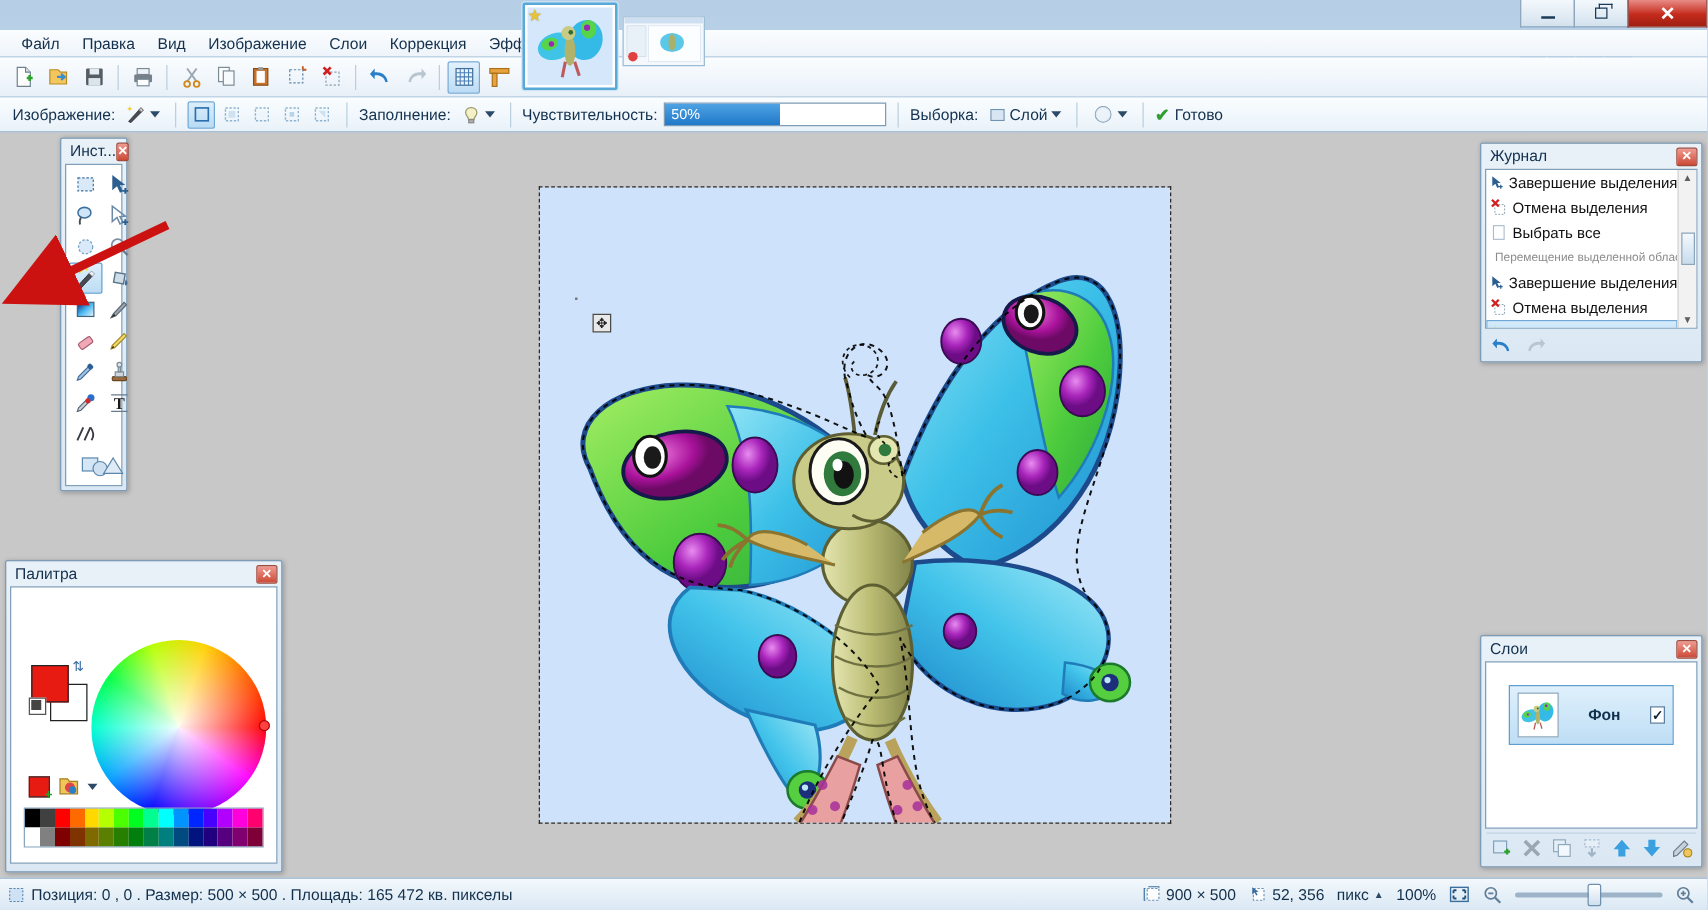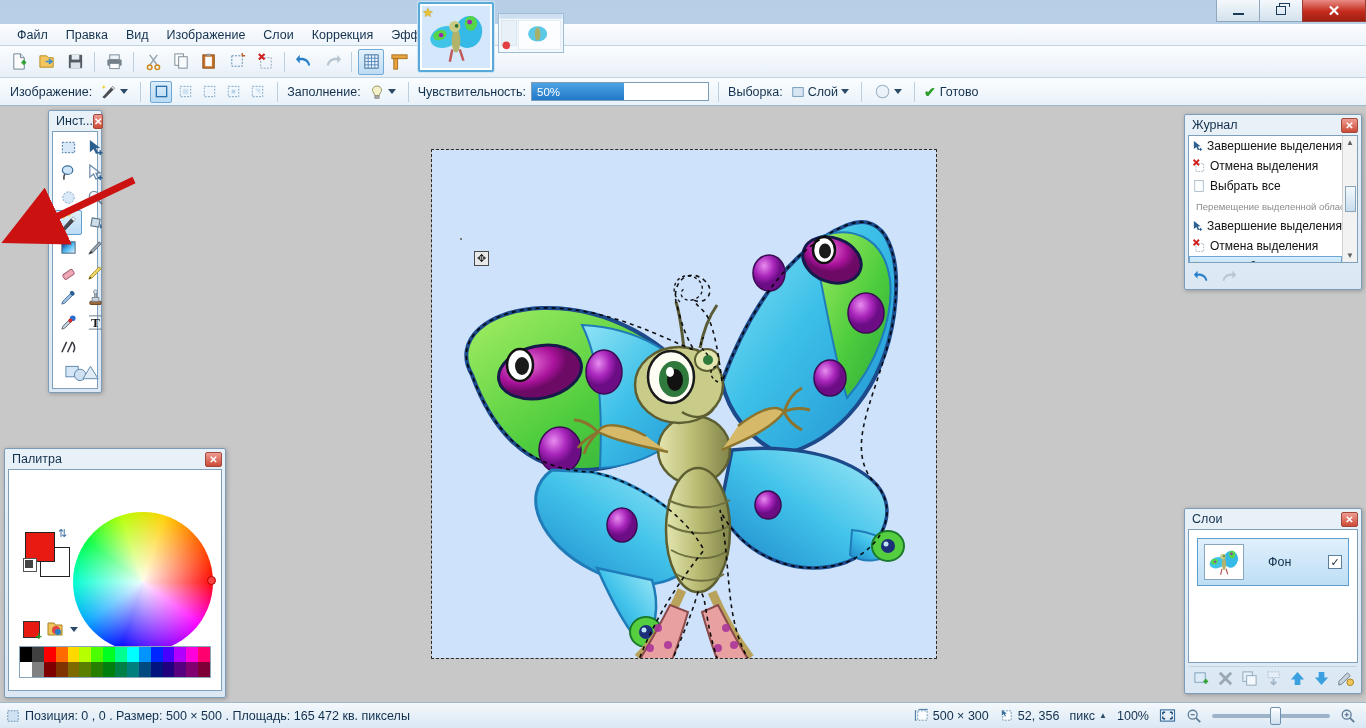--- a/index.html
+++ b/index.html
@@ -260,21 +260,22 @@
   }
   .sb-arrow { font-size: 8px; color: #5e5e5e; padding: 2px 0; }
   .sb-thumb { width: 11px; height: 26px; background: linear-gradient(180deg,#f4f9fd,#c8dced); border: 1px solid #8aa6bd; }
   .hist-foot { height: 22px; display: flex; align-items: center; gap: 8px; padding-left: 8px; }
 
   
   #layers-panel { left: 1184px; top: 508px; width: 178px; height: 186px; }
   .layer-row {
     height: 48px; display: flex; align-items: center; gap: 24px; padding: 0 6px;
     background: linear-gradient(180deg,#dff0fc,#bedef5); border: 1px solid #5e9fd0;
-    margin: 8px;
+    margin: 18px;
+    font-weight: bold;
   }
   .layer-thumb { width: 40px; height: 36px; border: 1px solid #8aa6bd; background: #fff; position: relative; overflow: hidden; }
   .layer-name { flex: 1; font-size: 12.5px; color: #11304c; }
   .layer-chk {
     width: 14px; height: 14px; border: 1px solid #5c7f9e; background: #fff;
     display: flex; align-items: center; justify-content: center; font-size: 11px; color: #123;
   }
   .layers-foot {
     position: absolute; left: 4px; right: 4px; bottom: 3px; height: 24px;
     display: flex; align-items: center; justify-content: space-around;
@@ -1051,21 +1052,21 @@
           <rect x="2" y="2" width="12" height="12" fill="#cfe2f4" stroke="#5b87ad" stroke-dasharray="2 1.4"></rect>
         </svg>
       <span>Позиция: 0 , 0 . Размер: 500  × 500 . Площадь: 165 472 кв. пикселы</span>
     </div>
     <div class="sb-right">
       <div class="sb-grp">
         <svg width="15" height="15" viewBox="0 0 16 16">
             <rect x="4" y="3" width="10" height="10" fill="#fbfdfe" stroke="#6f93b2" stroke-dasharray="2 1.4"></rect>
             <path d="M1.5 3v10M1 3h1.5M1 13h1.5M5 1.5h9M5 1h0M14 1v1.4" stroke="#3a6f9e" stroke-width="1"></path>
           </svg>
-        <span>500 × 300</span>
+        <span>900 × 500</span>
       </div>
       <div class="sb-grp">
         <svg width="15" height="15" viewBox="0 0 16 16">
             <rect x="4" y="3" width="9" height="10" fill="#fbfdfe" stroke="#6f93b2" stroke-dasharray="2 1.4"></rect>
             <path d="M3 2 L3 8 L5 6.5 L6.3 9 L7.5 8.4 L6.2 6 L8.5 5.8 Z" fill="#3a6f9e"></path>
           </svg>
         <span>52, 356</span>
       </div>
       <div class="sb-grp">
         <span>пикс</span>

